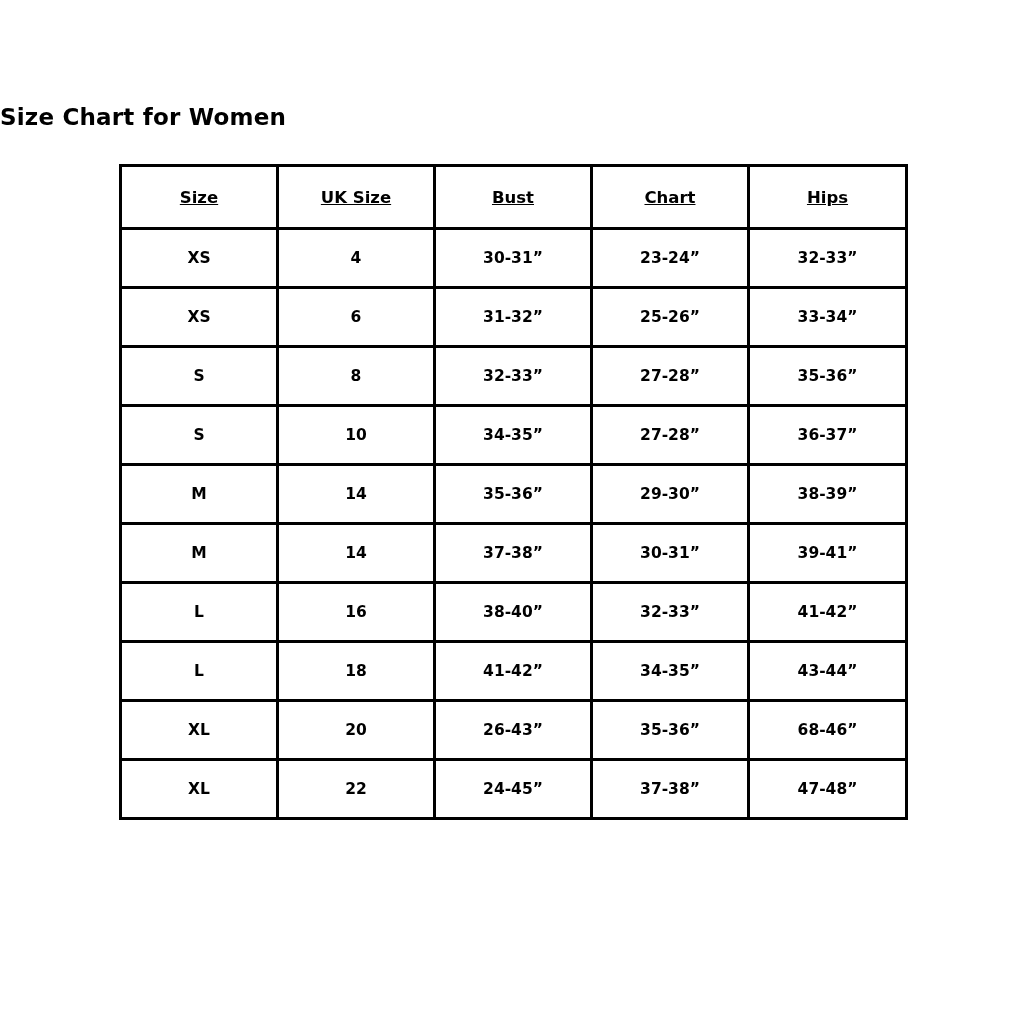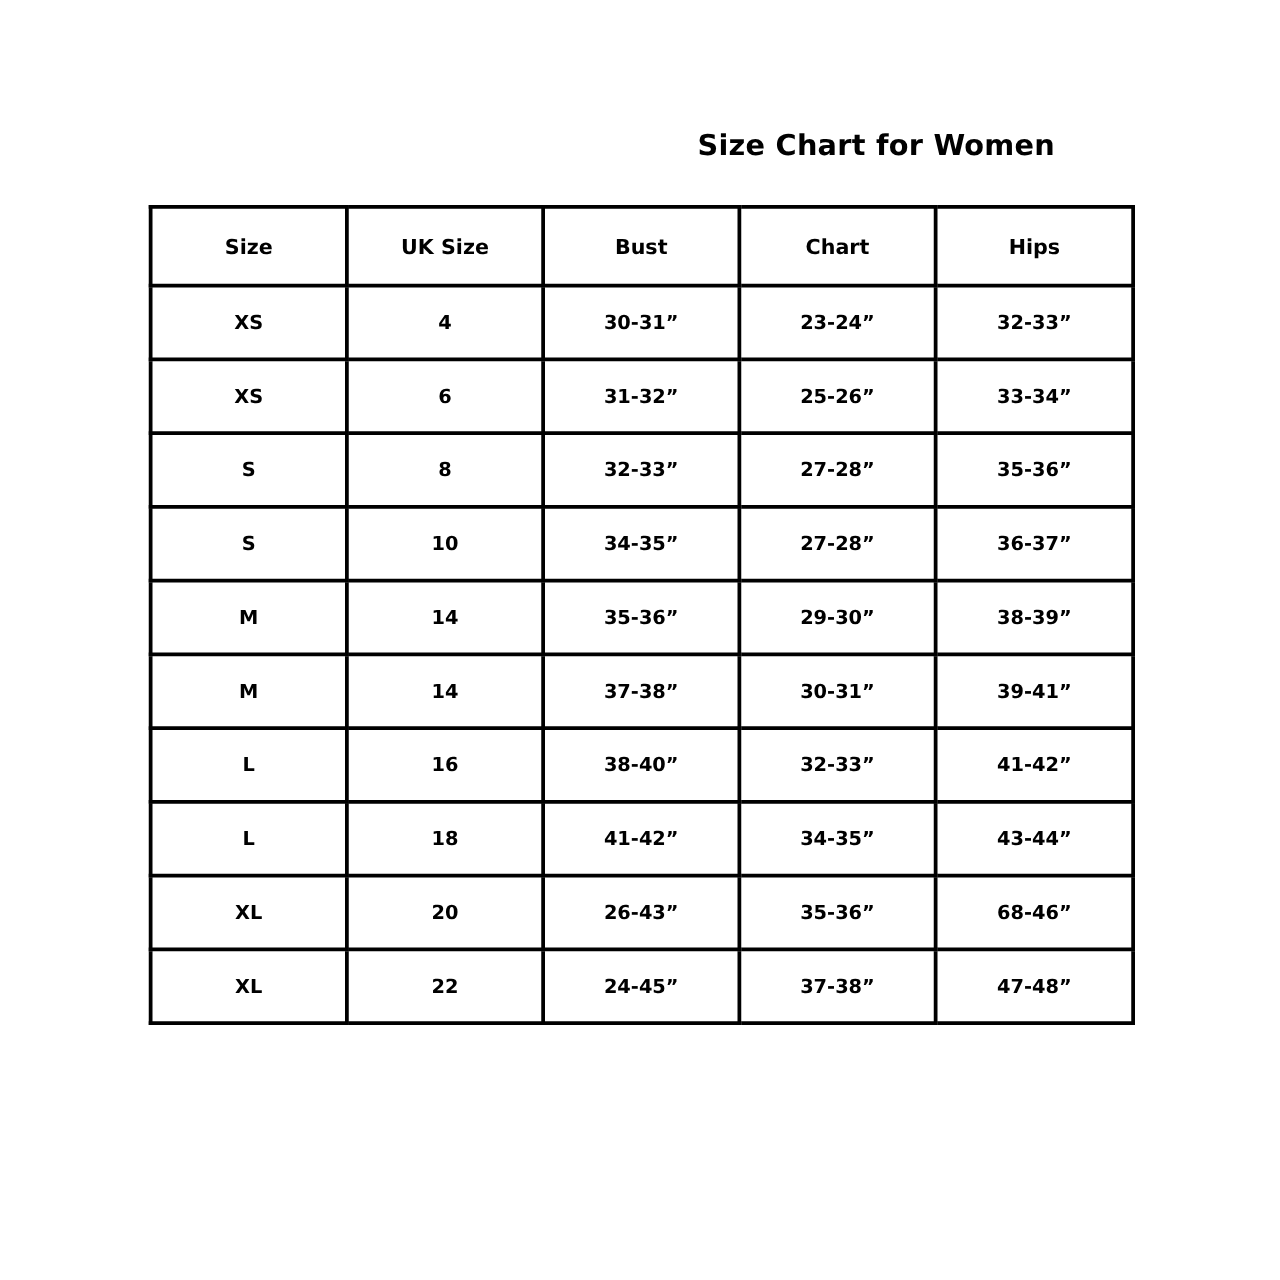--- a/index.html
+++ b/index.html
@@ -18,21 +18,21 @@
     position: relative;
     width: 1024px;
     height: 1024px;
     box-sizing: border-box;
   }
   .chart-title {
     position: absolute;
     top: 104px;
     left: 0;
     width: 844px;
-    text-align: right;
+    text-align: left;
     font-size: 23px;
     font-weight: bold;
     letter-spacing: 0.2px;
     color: #000000;
   }
   .table-wrap {
     position: absolute;
     top: 164px;
     left: 119px;
     width: 786px;
@@ -50,20 +50,21 @@
     font-size: 15.5px;
     font-weight: bold;
     height: 56px;
     padding: 0;
     color: #000000;
     background: #ffffff;
   }
   table.size-chart thead th {
     font-size: 16.5px;
     height: 60px;
+    text-decoration: underline;
   }
   table.size-chart col.c0 { width: 157px; }
   table.size-chart col.c1 { width: 157px; }
   table.size-chart col.c2 { width: 157px; }
   table.size-chart col.c3 { width: 157px; }
   table.size-chart col.c4 { width: 158px; }
 </style>
 </head>
 <body>
 

